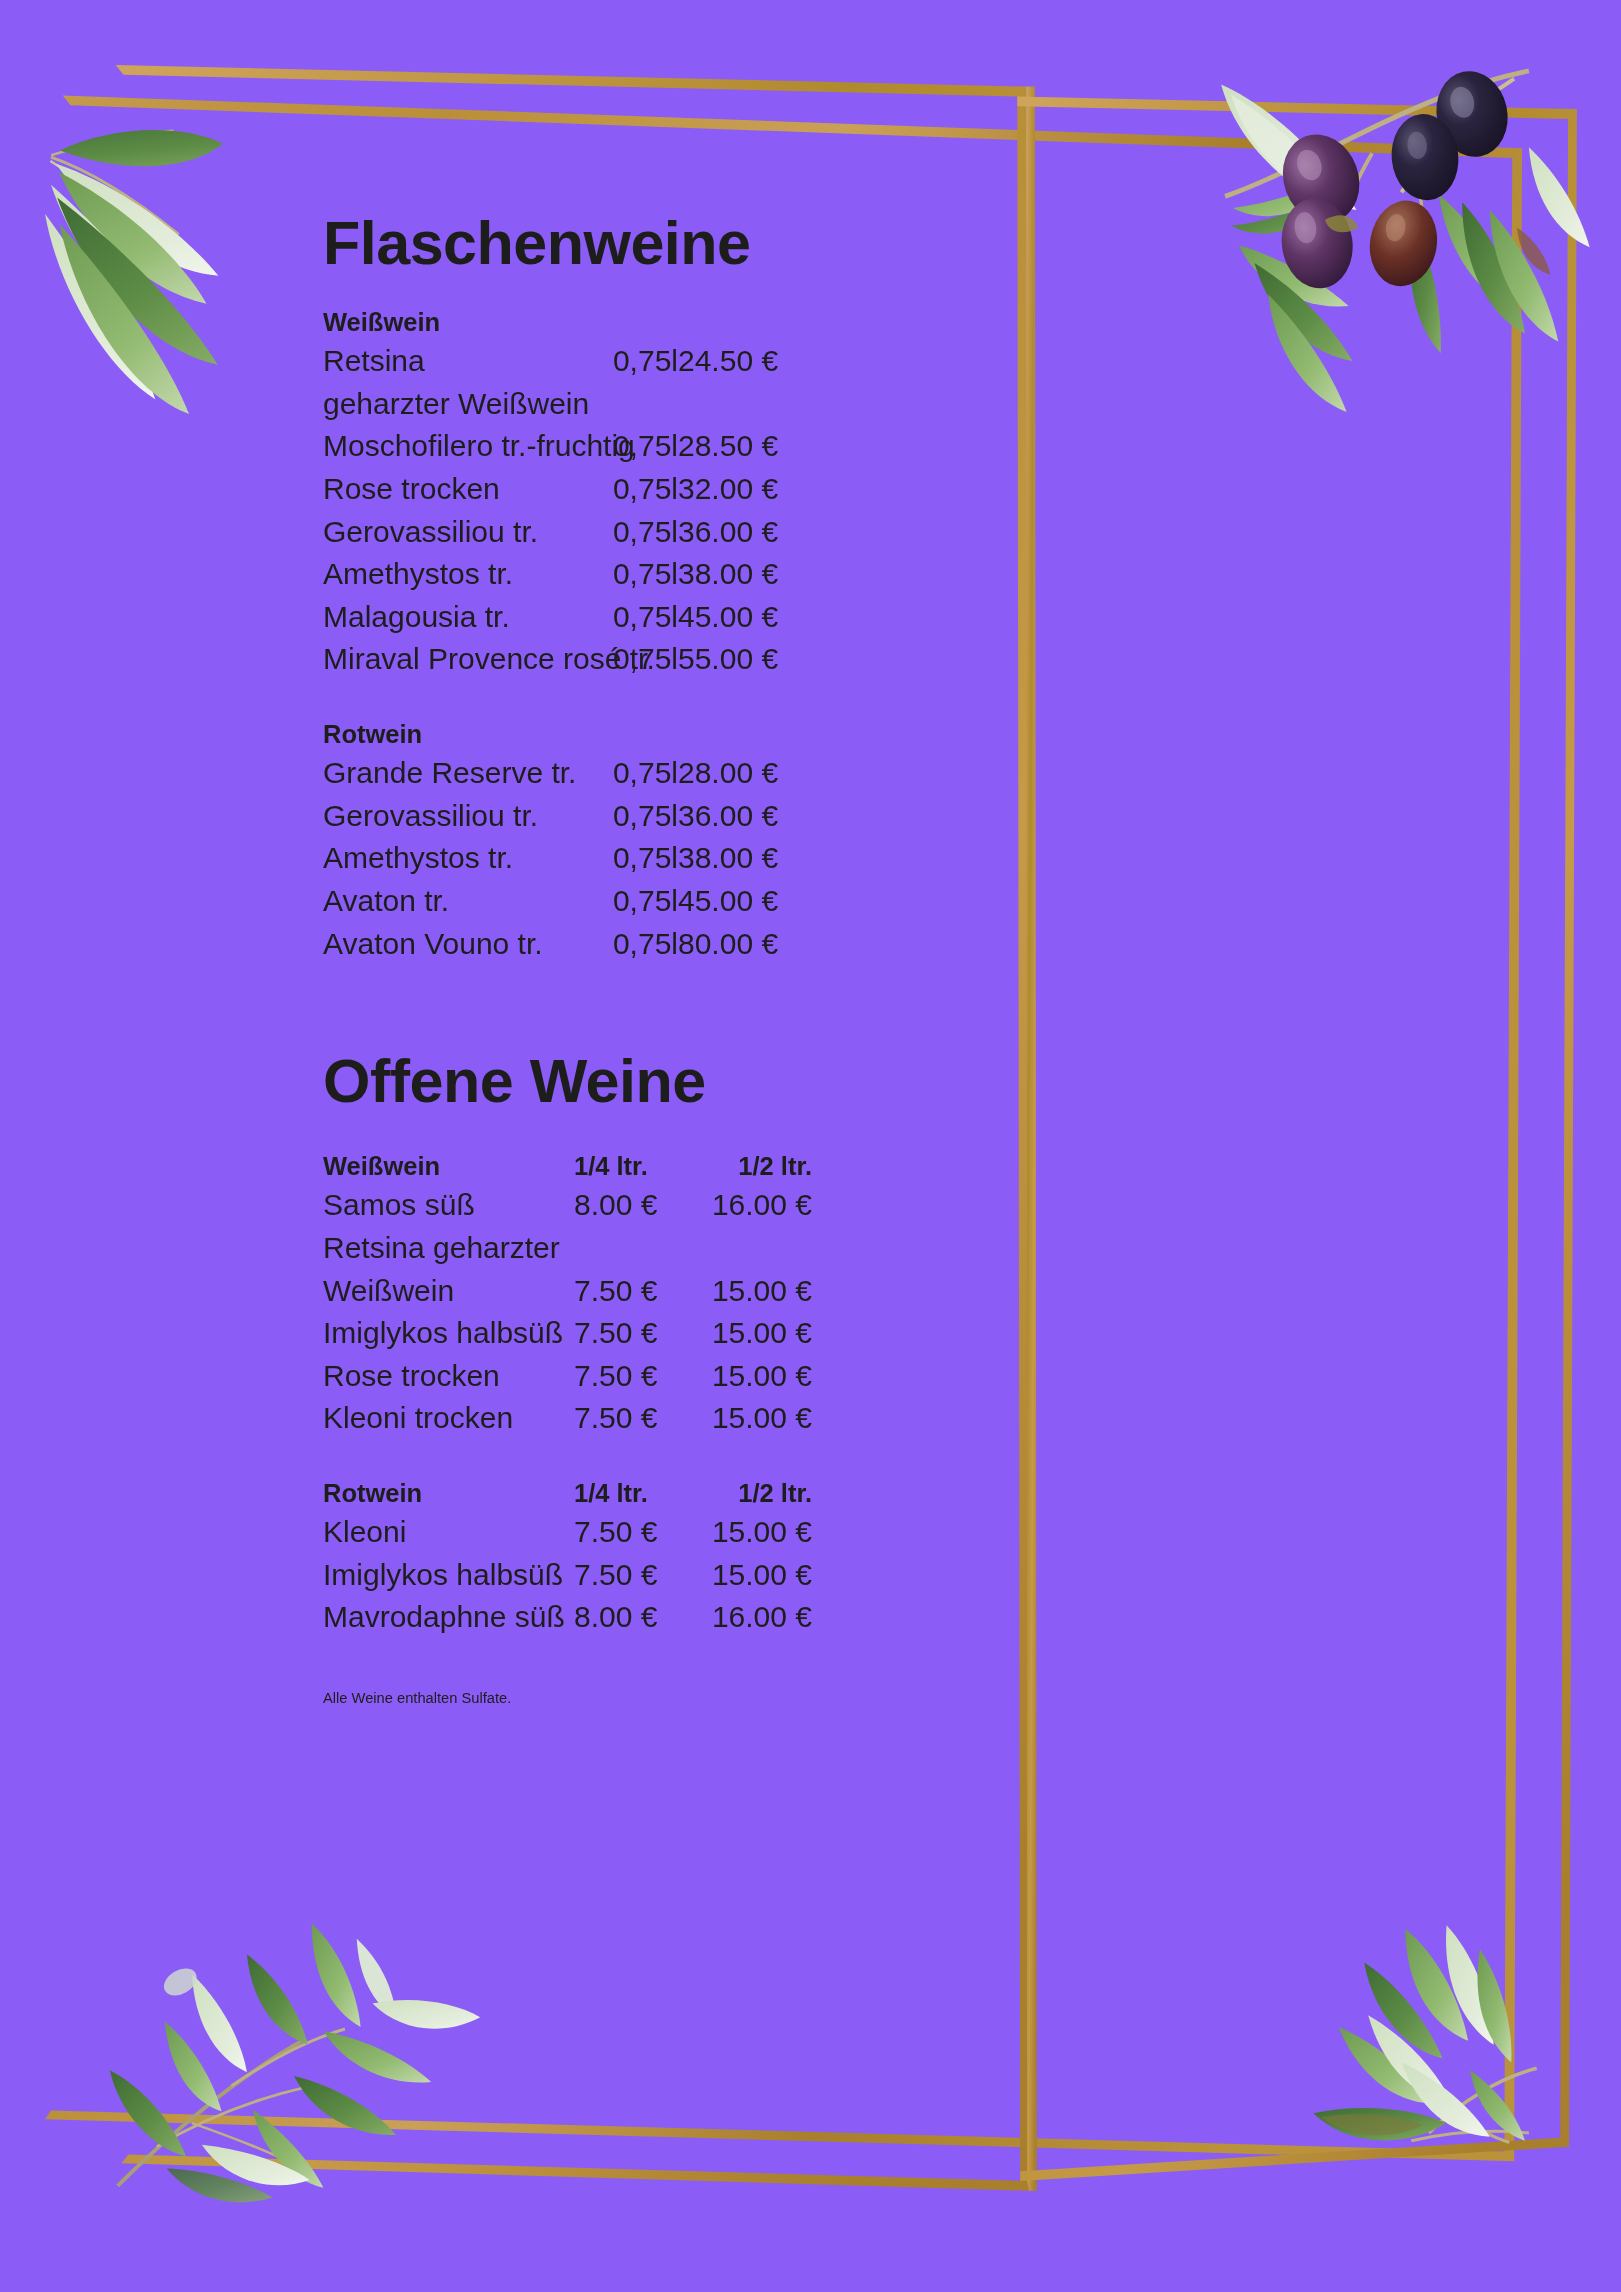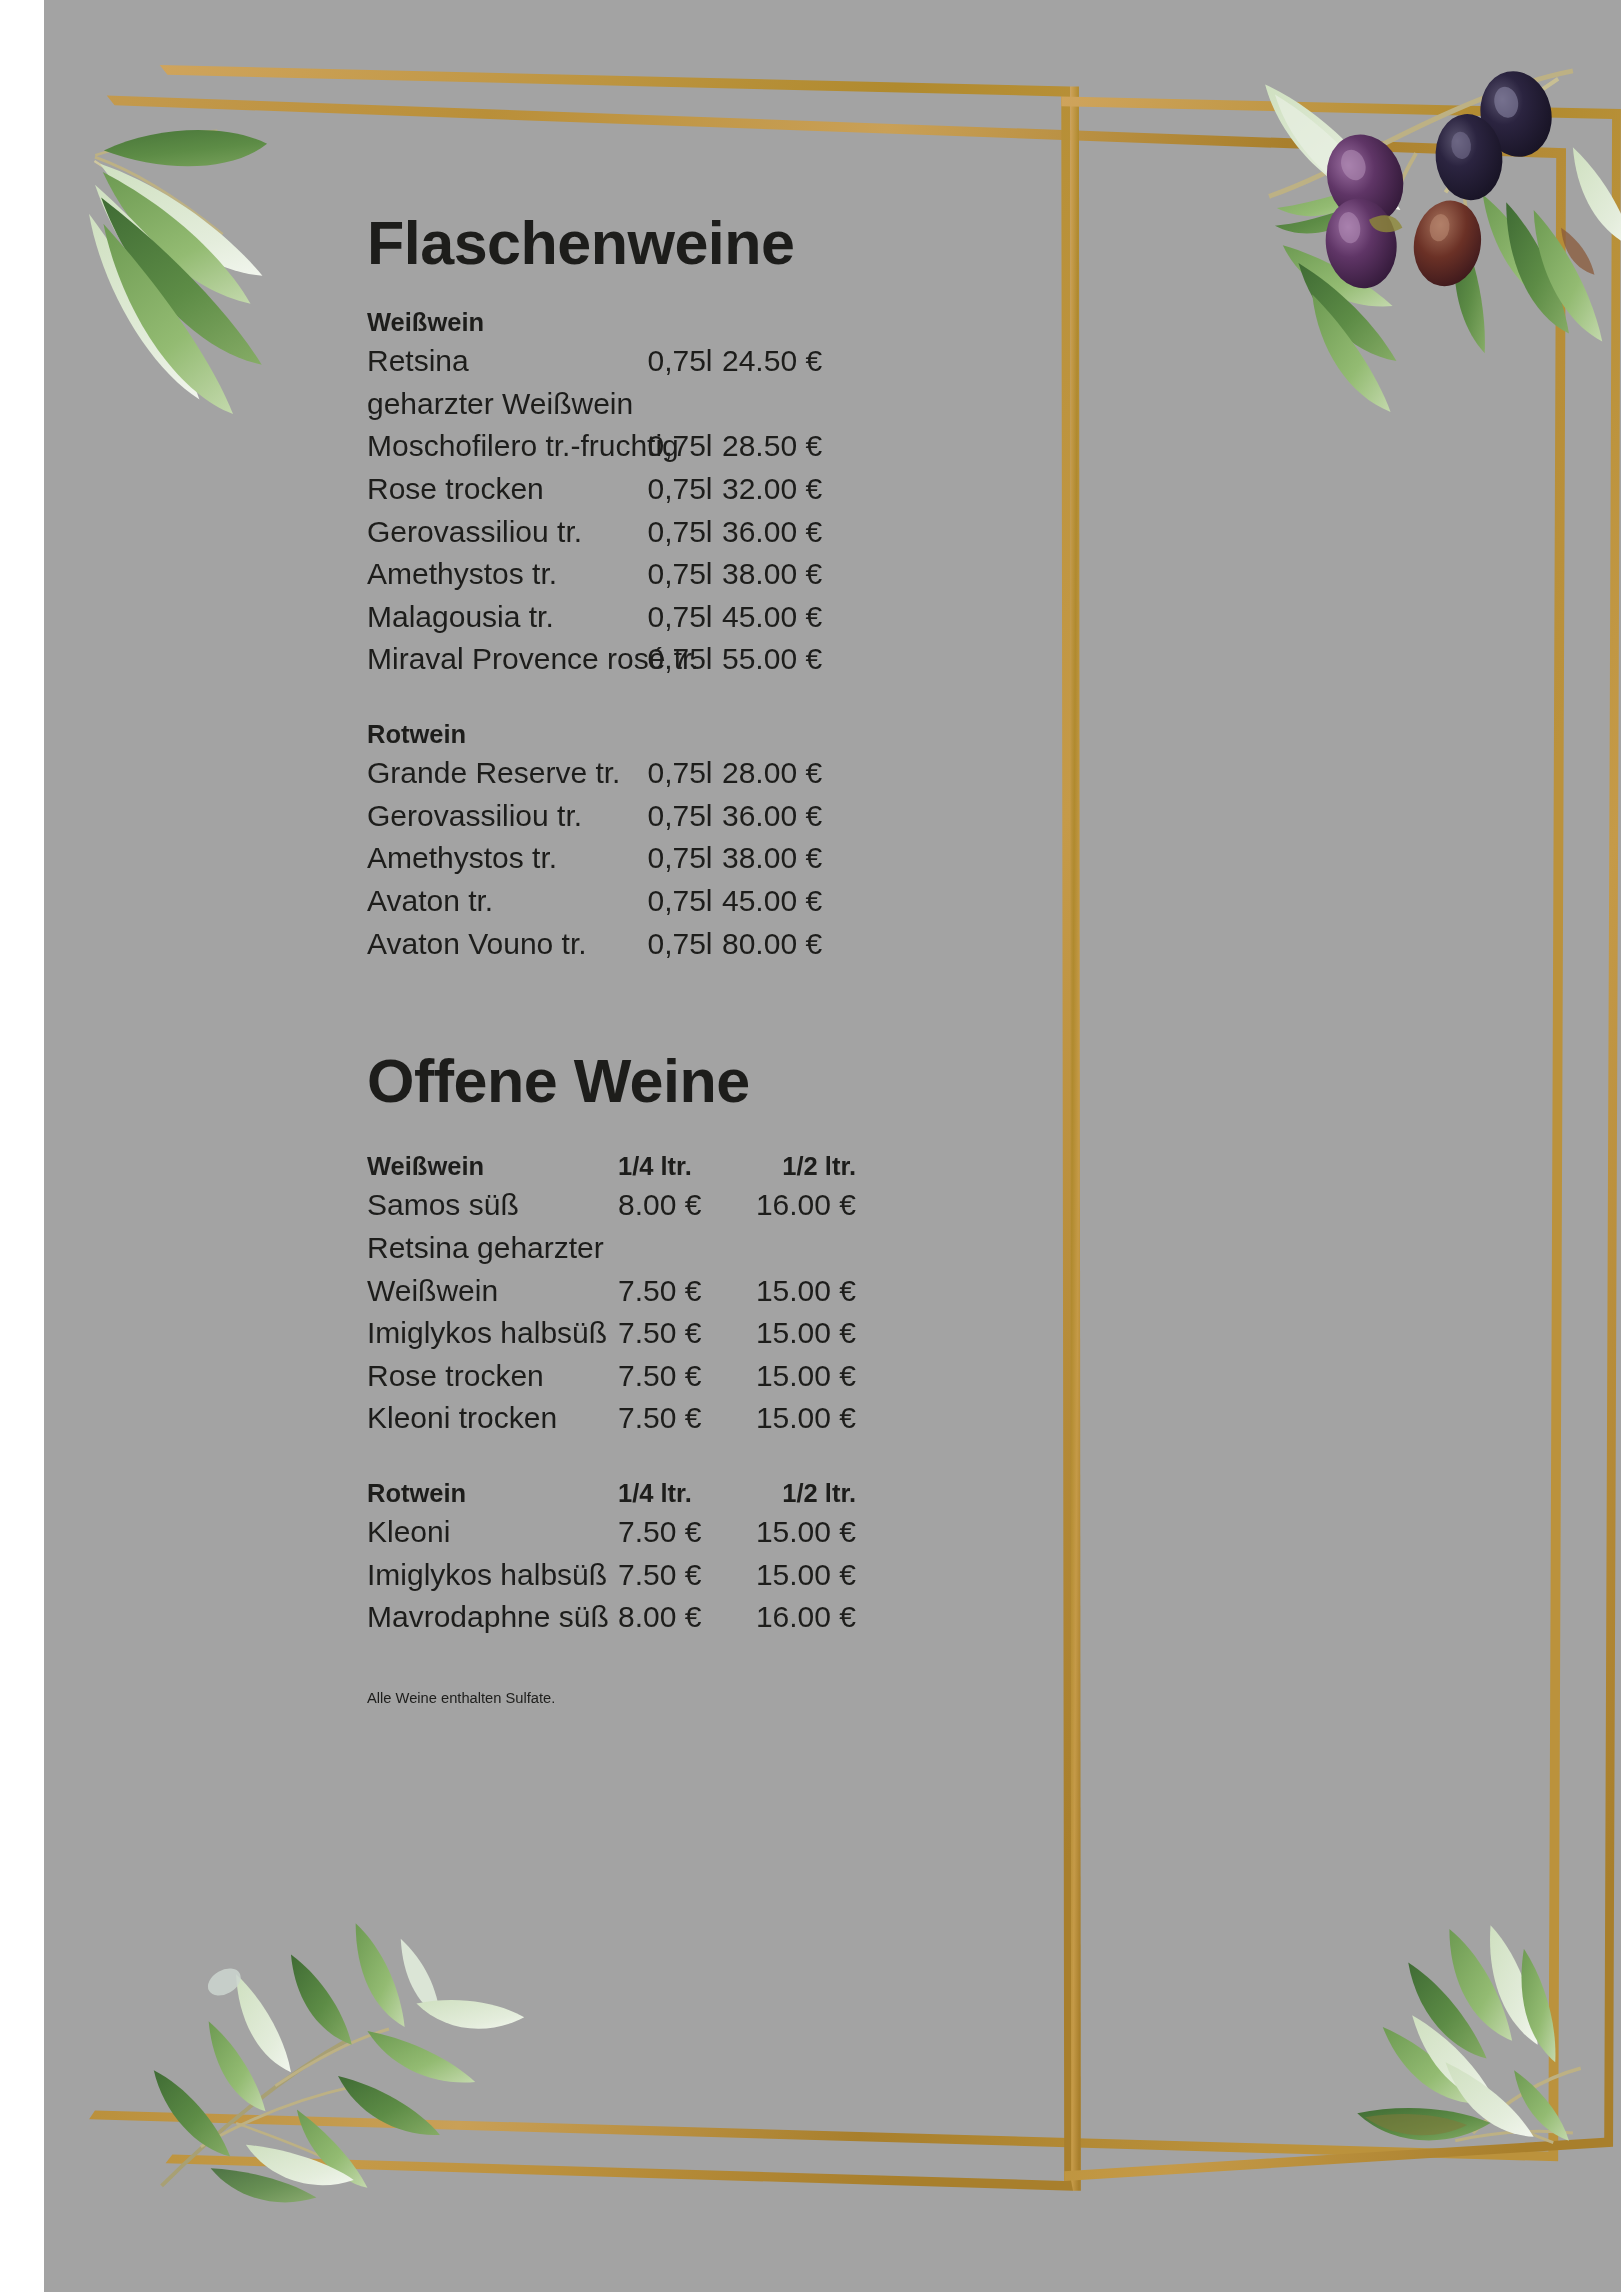--- a/index.html
+++ b/index.html
@@ -4,21 +4,21 @@
 <style>
   * { margin:0; padding:0; box-sizing:border-box; }
   html, body { background:#ffffff; }
   body {
     width:1621px; height:2293px;
     position:relative;
     font-family:"Liberation Sans", sans-serif;
     color:#1d1d1b;
     overflow:hidden;
   }
-  #page { position:absolute; inset:0; background:#a3a3a3;margin-left:44px; }
+  #page { position:absolute; inset:0; background:#8b5cf6; }
 
   .deco-layer { position:absolute; inset:0; pointer-events:none; }
   .deco-layer svg { position:absolute; top:0; left:0; }
 
   .content {
     position:absolute;
     left:323px; top:211px;
     width:706px;
   }
 
@@ -44,21 +44,21 @@
   .row {
     font-size:30px;
     font-weight:400;
     line-height:1.42;
     display:flex;
     align-items:baseline;
     white-space:nowrap;
   }
   .row .name, .grp-head .name { flex:0 0 auto; width:271px; }
   .row .vol, .grp-head .vol {
-    flex:0 0 auto; width:84px; text-align:center;
+    flex:0 0 auto; width:84px; text-align:right;
   }
   .row .price, .grp-head .price {
     flex:0 0 auto; width:96px; text-align:right;
   }
   .row .col2, .grp-head .col2 {
     flex:0 0 auto; width:104px; text-align:right;
   }
   .row.cont .name { }
   .spacer { height:35px; }
   .spacer-lg { height:84px; }

